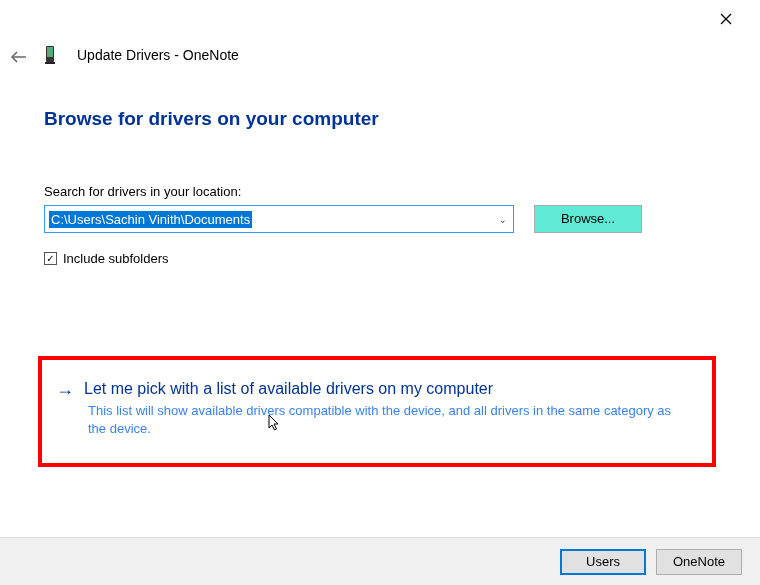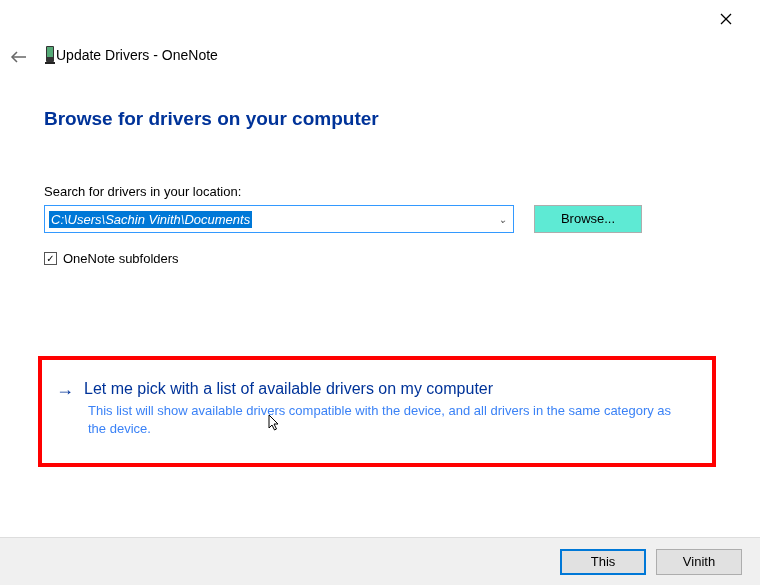--- a/index.html
+++ b/index.html
@@ -31,21 +31,21 @@
       font-size: 18px;
       color: #666;
       cursor: pointer;
     }
     .header-row {
       position: absolute;
       left: 44px;
       top: 45px;
       display: flex;
       align-items: center;
-      gap: 0;
+      gap: 21px;
     }
     .device-icon {
       width: 12px;
       height: 20px;
       display: inline-block;
     }
     .window-title {
       font-size: 14px;
       color: #000;
     }
@@ -74,21 +74,20 @@
     }
     .path-combo {
       position: relative;
       width: 470px;
       height: 28px;
       border: 1px solid #3399ff;
       background: #fff;
       display: flex;
       align-items: center;
       padding: 0 24px 0 4px;
-      font-style: italic;
     }
     .path-selected {
       background: #0078d7;
       color: #fff;
       font-size: 13px;
       padding: 1px 2px;
       white-space: nowrap;
     }
     .combo-arrow {
       position: absolute;
@@ -225,34 +224,34 @@
   <div class="path-row">
     <div class="path-combo">
       <span class="path-selected">C:\Users\Sachin Vinith\Documents</span>
       <span class="combo-arrow">⌄</span>
     </div>
     <div class="browse-btn">Browse...</div>
   </div>
 
   <div class="check-row">
     <span class="checkbox">✓</span>
-    <span>OneNote subfolders</span>
+    <span>Include subfolders</span>
   </div>
 
   <div class="option-box">
     <div class="option-head">
       <span class="arrow-right">→</span>
       <span class="option-title">Let me pick with a list of available drivers on my computer</span>
     </div>
     <div class="option-desc">This list will show available drivers compatible with the device, and all drivers in the same category as the device.</div>
   </div>
 </div>
 
 <div class="cursor">
   <svg width="14" height="18" viewBox="0 0 14 18">
       <path d="M1 1 L1 14 L4 11 L6.5 16 L8.5 15 L6 10 L10 10 Z" fill="#fff" stroke="#000" stroke-width="1"></path>
     </svg>
 </div>
 
 <div class="footer">
-  <div class="btn primary">This</div>
-  <div class="btn">Vinith</div>
+  <div class="btn primary">Users</div>
+  <div class="btn">OneNote</div>
 </div>
 
 </body></html>

